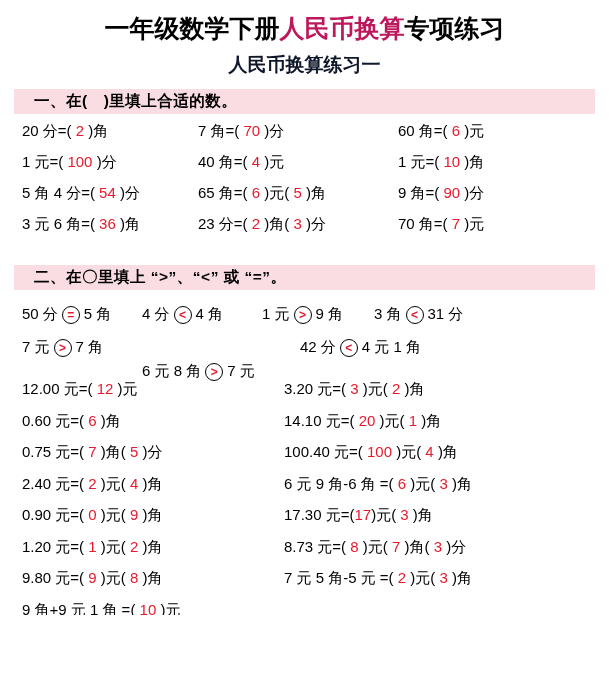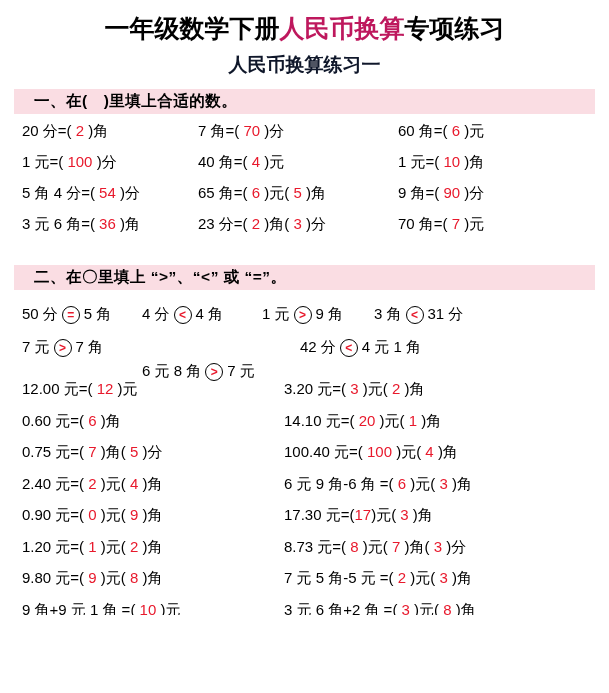--- a/index.html
+++ b/index.html
@@ -103,21 +103,21 @@
   
   .row3 {
     display: flex;
     align-items: baseline;
     font-size: 15px;
     height: 31.5px;
     white-space: nowrap;
   }
   .d1 { width: 262px; }
   .d2 { flex: 1; }
-  .clip-last { height: 14px; overflow: hidden; }
+  .clip-last { height: 14px; overflow: hidden; flex-direction: column; }
 </style>
 </head>
 <body>
 
 <div class="page">
 
   <div class="main-title">
     <span>一年级数学下册</span><span class="hl">人民币换算</span><span>专项练习</span>
   </div>
 

